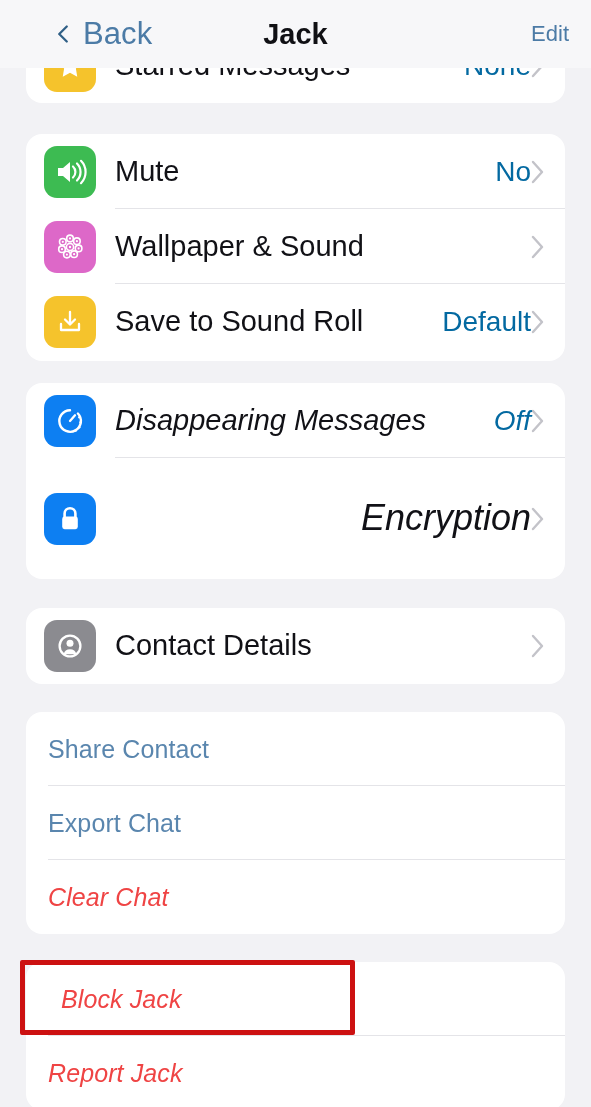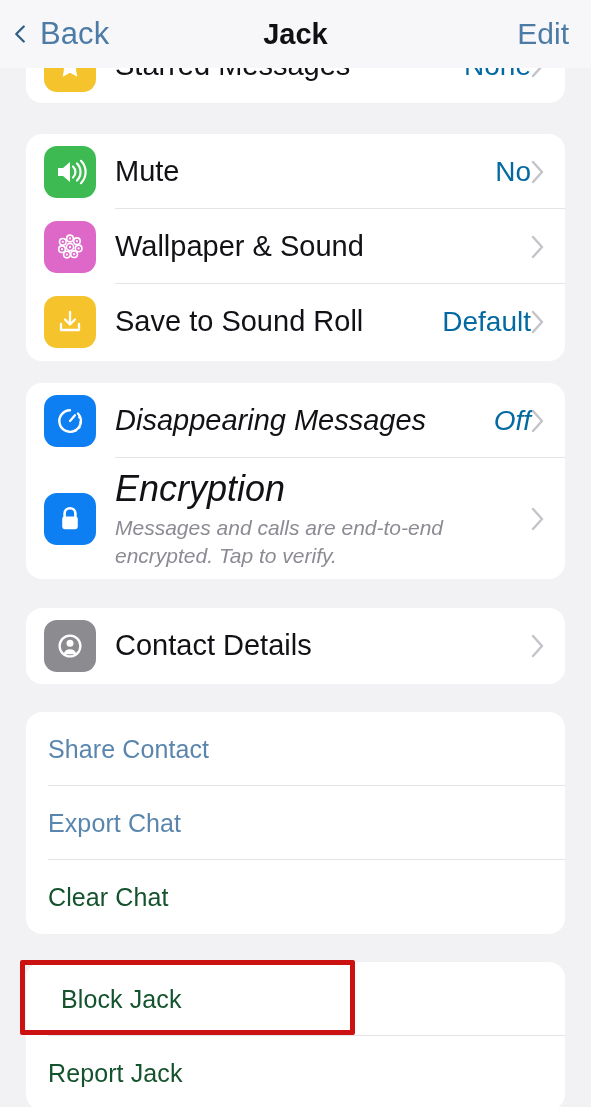--- a/index.html
+++ b/index.html
@@ -16,20 +16,21 @@
     background: #f2f2f5;
   }
 
   
   .navbar {
     position: absolute; top: 0; left: 0;
     width: 591px; height: 68px;
     background: #f7f7f9;
     display: flex; align-items: center;
     z-index: 20;
+    padding-left: 43px;
   }
   .nav-back {
     display: flex; align-items: center;
     margin-left: 11px;
     cursor: pointer;
   }
   .chev-back {
     width: 18px; height: 18px;
     margin-right: 11px;
     display: block;
@@ -38,30 +39,31 @@
     font-size: 31px; color: #4c7ba6; letter-spacing: .1px;
   }
   .nav-title {
     position: absolute; left: 0; right: 0; top: 0; bottom: 0;
     display: flex; align-items: center; justify-content: center;
     font-size: 29px; font-weight: bold; color: #101014;
     pointer-events: none;
   }
   .nav-edit {
     position: absolute; right: 22px;
-    font-size: 30px; color: #4c7ba6;
+    font-size: 22px; color: #4c7ba6;
     cursor: pointer;
   }
 
   
   .card {
     position: absolute;
     left: 26px; width: 539px;
     background: #ffffff;
     border-radius: 16px;
+    text-align: right;
   }
 
   
   .row {
     position: relative;
     display: flex; align-items: center;
     height: 75px;
     padding-left: 18px; padding-right: 20px;
     cursor: pointer;
   }
@@ -105,21 +107,21 @@
   
   .arow {
     position: relative;
     display: flex; align-items: center;
     height: 74px;
     padding-left: 22px;
     cursor: pointer;
   }
   .arow .alabel { font-size: 25px; letter-spacing: .1px; }
   .blue { color: #5a86ae; }
-  .red  { color: #14532d; }
+  .red  { color: #ef4444; font-style: italic; }
 
   
   .highlight {
     position: absolute;
     border: 5px solid #cc1111;
     border-radius: 2px;
     pointer-events: none;
     z-index: 30;
   }
 
@@ -256,21 +258,20 @@
 
     <div class="row tall" style="height:121px;">
       <div class="ic" style="background:#0d7ff2">
         <svg width="30" height="32" viewBox="0 0 30 32">
           <path d="M9.6 14V10.6a5.4 5.4 0 0 1 10.8 0V14" fill="none" stroke="#ffffff" stroke-width="2.6"></path>
           <rect x="7.2" y="13.6" width="15.6" height="12.6" rx="2.4" fill="#ffffff"></rect>
         </svg>
       </div>
       <div class="row-textblock">
         <div class="t">Encryption</div>
-        <div class="s">Messages and calls are end-to-end encrypted. Tap to verify.</div>
       </div>
       <div class="row-value"></div>
       <svg class="chev" viewBox="0 0 14 24">
         <path d="M2 2 L11 12 L2 22" fill="none" stroke="#c3c3c9" stroke-width="2.4" stroke-linecap="round" stroke-linejoin="round"></path>
       </svg>
     </div>
   </div>
 
   <div class="card" style="top:608px;height:76px;">
     <div class="row">

